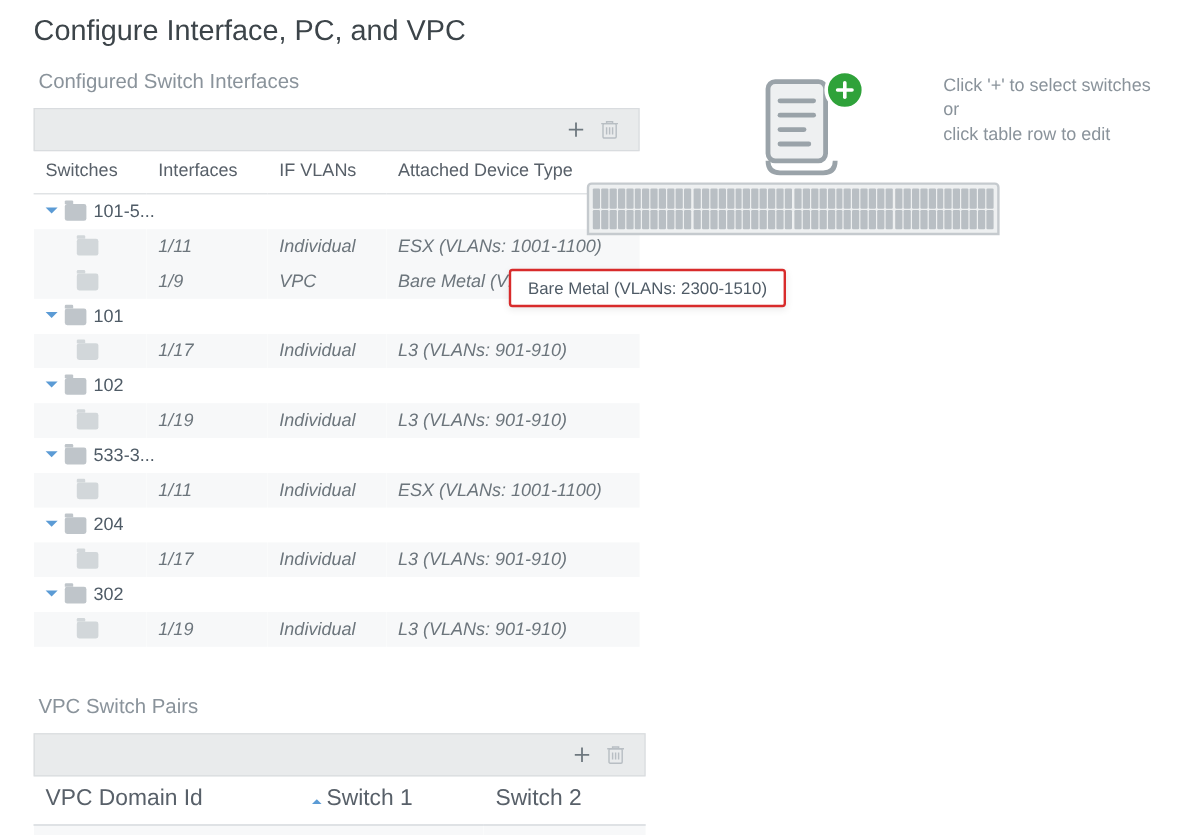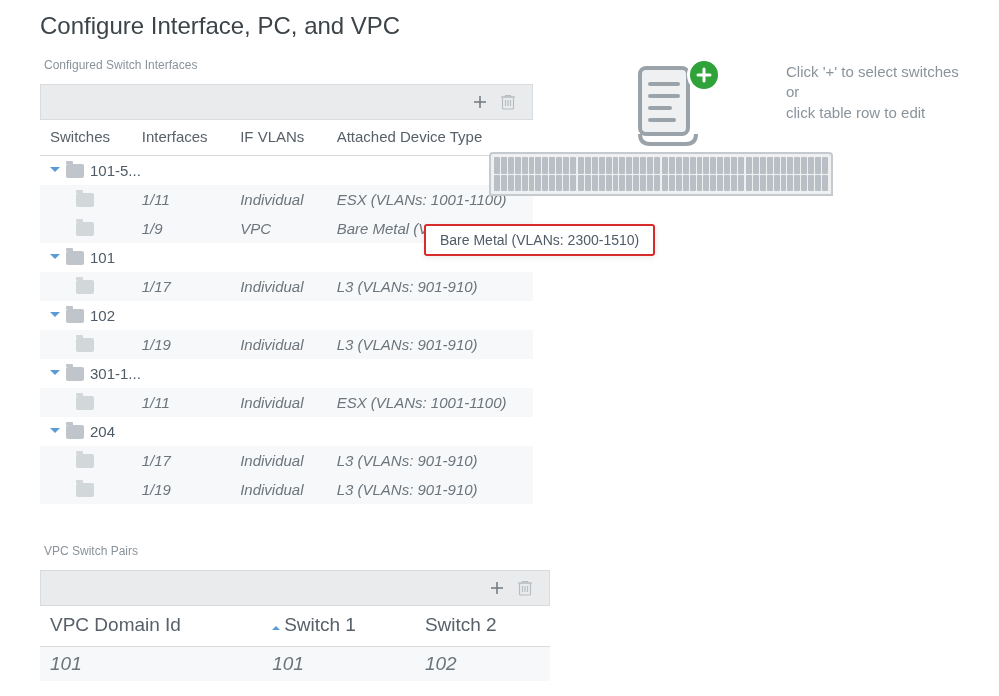--- a/index.html
+++ b/index.html
@@ -15,30 +15,30 @@
   * { box-sizing:border-box; }
   html, body {
     margin:0; padding:0;
     background:#ffffff;
     font-family:"Helvetica Neue", Arial, sans-serif;
     color:var(--text-main);
     width:999px;
   }
   .page {
     width:999px; height:696px;
-    padding:12px 28px 0 40px;
+    padding:12px 28px 0 28px;
     position:relative;
   }
   h1.page-title {
     font-size:24px; font-weight:300;
     color:var(--dark);
     margin:0 0 18px 0;
   }
   .section-title {
-    font-size:12px; font-weight:300;
+    font-size:17px; font-weight:300;
     color:var(--text-dim);
     margin:0 0 12px 4px;
   }
   .two-col {
     display:flex; align-items:flex-start; gap:24px;
   }
   .left-col { width:510px; }
   .right-col { flex:1; padding-top:4px; display:flex; gap:14px; align-items:flex-start; }
 
   
@@ -258,21 +258,21 @@
               </td>
               <td>1/19</td>
               <td>Individual</td>
               <td>L3 (VLANs: 901-910)</td>
             </tr>
             <tr>
               <td colspan="4">
                 <span class="switch-cell">
                   <span class="chev"></span>
                   <span class="folder-ico"></span>
-                  <span>301-1...</span>
+                  <span>533-3...</span>
                 </span>
               </td>
             </tr>
             <tr class="data-row">
               <td>
                 <span class="switch-cell indent">
                   <span class="folder-ico light"></span>
                 </span>
               </td>
               <td>1/11</td>
@@ -290,20 +290,29 @@
             </tr>
             <tr class="data-row">
               <td>
                 <span class="switch-cell indent">
                   <span class="folder-ico light"></span>
                 </span>
               </td>
               <td>1/17</td>
               <td>Individual</td>
               <td>L3 (VLANs: 901-910)</td>
+            </tr>
+            <tr>
+              <td colspan="4">
+                <span class="switch-cell">
+                  <span class="chev"></span>
+                  <span class="folder-ico"></span>
+                  <span>302</span>
+                </span>
+              </td>
             </tr>
             <tr class="data-row">
               <td>
                 <span class="switch-cell indent">
                   <span class="folder-ico light"></span>
                 </span>
               </td>
               <td>1/19</td>
               <td>Individual</td>
               <td>L3 (VLANs: 901-910)</td>

